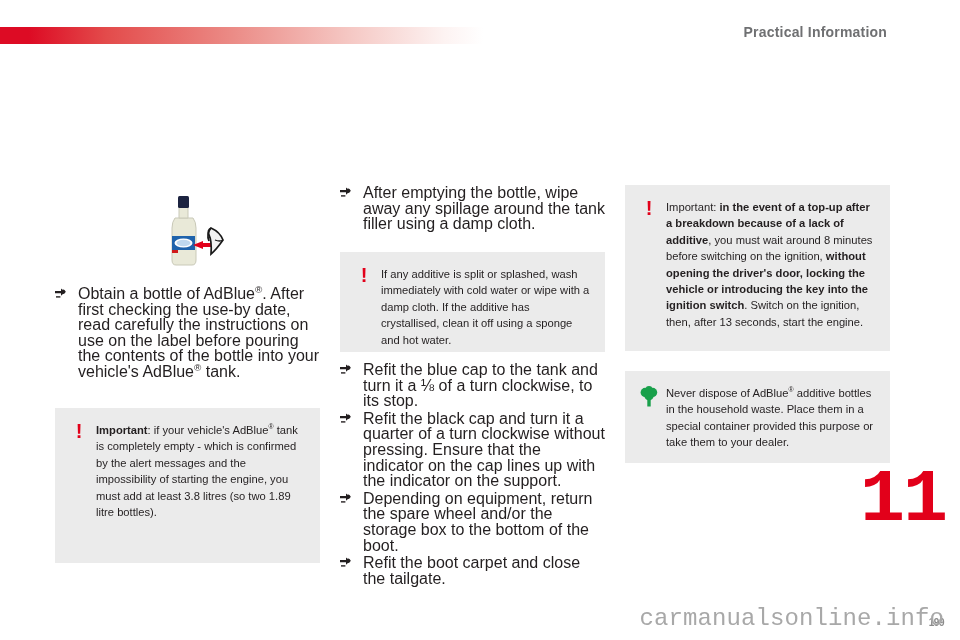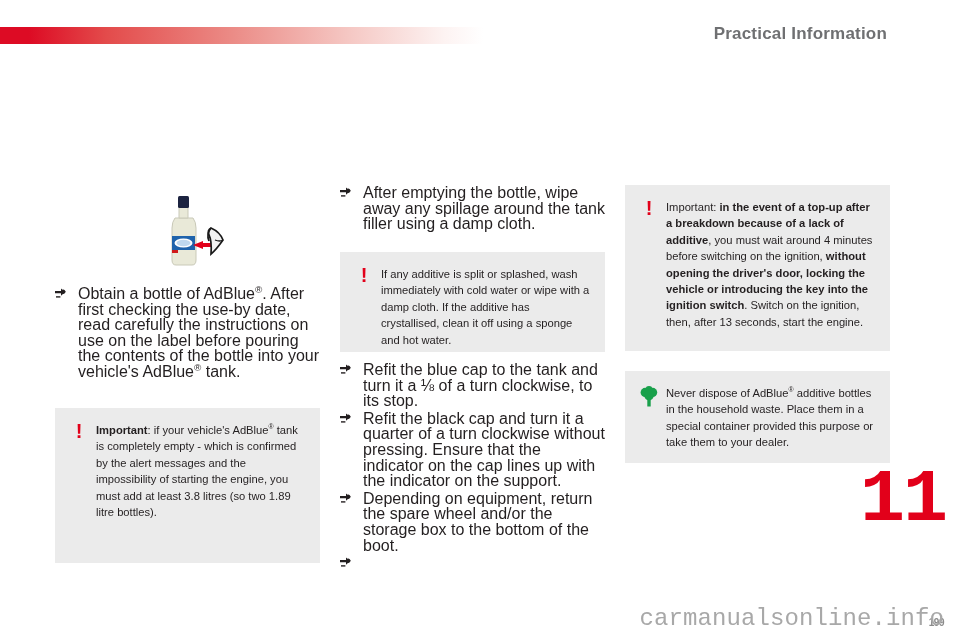--- a/index.html
+++ b/index.html
@@ -26,21 +26,21 @@
     height: 17px;
     background: linear-gradient(to right,
         #e2001a 0px, #e2001a 30px, #e8projection 30px,
         #e5三 0px);
     background: linear-gradient(to right, #dd0b24 0%, #dd0b24 6%, #e34b4b 22%, #eb8b86 48%, #f5c7c3 72%, #fdf3f2 92%, #ffffff 100%);
   }
   #header-title {
     position: absolute;
     top: 24px;
     right: 73px;
-    font-size: 17px;
+    font-size: 14px;
     font-weight: bold;
     color: #6f7072;
     letter-spacing: 0.2px;
     white-space: nowrap;
   }
 
   
   #figure-adblue-bottle {
     position: absolute;
     left: 145px;
@@ -256,29 +256,30 @@
     <span>Depending on equipment, return the spare wheel and/or the storage box to the bottom of the boot.</span>
   </li>
   <li class="instr-item">
     <span class="bullet-hand">
       <svg width="14" height="13" viewBox="0 0 14 13">
         <path d="M0 4 h6 v-2.5 l4 3.6 l-4 3.6 v-2.5 h-6 z" fill="#231f20"></path>
         <path d="M7.6 2.3 q2.3 0.4 3.2 2.4 q-0.9 2.1 -3.2 2.5 z" fill="#231f20"></path>
         <path d="M1 9.2 h4.4 v1.4 h-4.4 z" fill="#231f20"></path>
       </svg>
     </span>
+    <span>Refit the boot carpet and close the tailgate.</span>
   </li>
 </ul>
 
 <div class="info-box" id="box-right-important">
   <div class="box-icon">
       <span class="exclaim">!</span>
     </div>
   <div class="box-text">
-    <span>Important: </span><b>in the event of a top-up after a breakdown because of a lack of additive</b><span>, you must wait around 4 minutes before switching on the ignition, </span><b>without opening the driver's door, locking the vehicle or introducing the key into the ignition switch</b><span>. Switch on the ignition, then, after 13 seconds, start the engine.</span>
+    <span>Important: </span><b>in the event of a top-up after a breakdown because of a lack of additive</b><span>, you must wait around 8 minutes before switching on the ignition, </span><b>without opening the driver's door, locking the vehicle or introducing the key into the ignition switch</b><span>. Switch on the ignition, then, after 13 seconds, start the engine.</span>
   </div>
 </div>
 
 <div class="info-box" id="box-right-environment">
   <div class="box-icon tree-icon">
     <svg width="20" height="21" viewBox="0 0 20 21">
       <circle cx="6.2" cy="6.4" r="4.6" fill="#19a04b"></circle>
       <circle cx="13.6" cy="6.4" r="4.6" fill="#19a04b"></circle>
       <circle cx="10" cy="3.4" r="3.4" fill="#19a04b"></circle>
       <circle cx="10" cy="9.6" r="4.8" fill="#19a04b"></circle>

